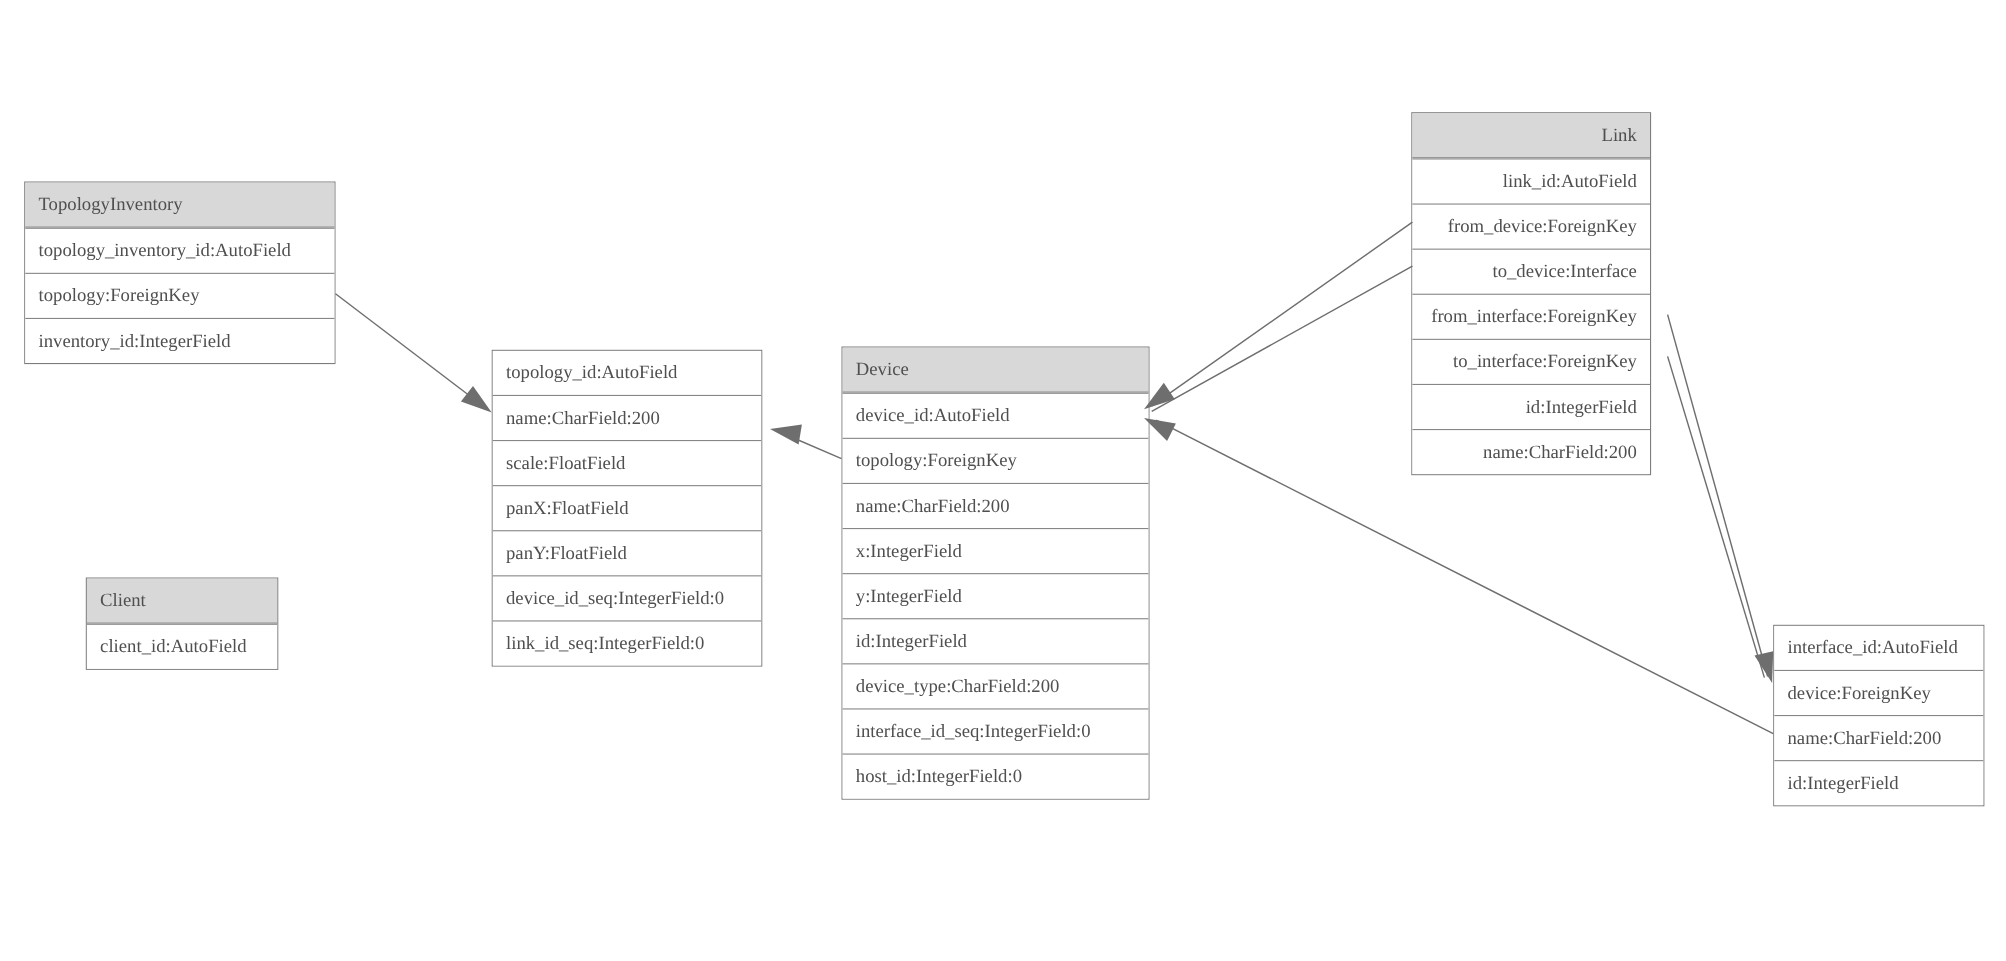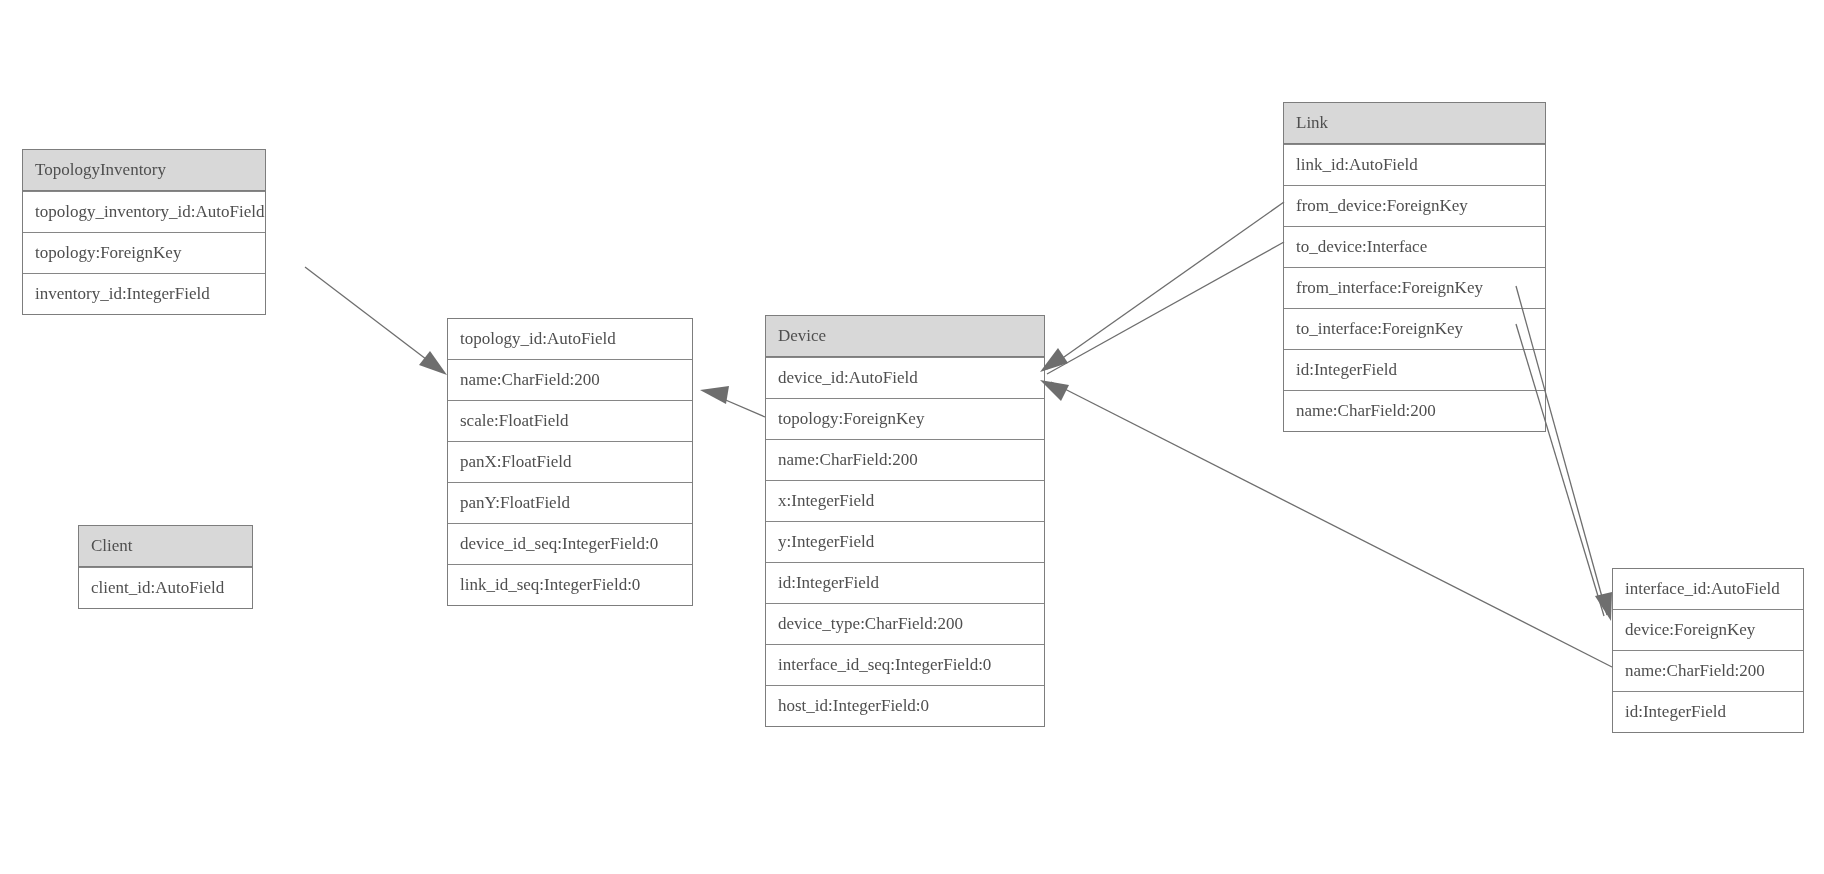--- a/index.html
+++ b/index.html
@@ -37,25 +37,25 @@
     height: 40px;
     line-height: 40px;
     padding: 0 12px;
     border-top: 1px solid #868686;
     white-space: nowrap;
     overflow: hidden;
     background: #ffffff;
   }
   .entity .row:first-of-type { border-top: none; }
 
-  #e-topologyinventory { left: 22px;  top: 149px; width: 244px; }
+  #e-topologyinventory { left: 22px;  top: 165px; width: 283px; }
   #e-topology          { left: 447px; top: 318px; width: 246px; }
   #e-client            { left: 78px;  top: 525px; width: 175px; }
   #e-device            { left: 765px; top: 315px; width: 280px; }
-  #e-link              { left: 1283px;top: 102px; width: 263px; }
+  #e-link              { left: 1283px;top: 102px; width: 218px; text-align: right; }
   #e-interface         { left: 1612px;top: 568px; width: 192px; }
 
   svg.wires {
     position: absolute;
     left: 0; top: 0;
     width: 1824px;
     height: 874px;
     z-index: 3;
     pointer-events: none;
   }

